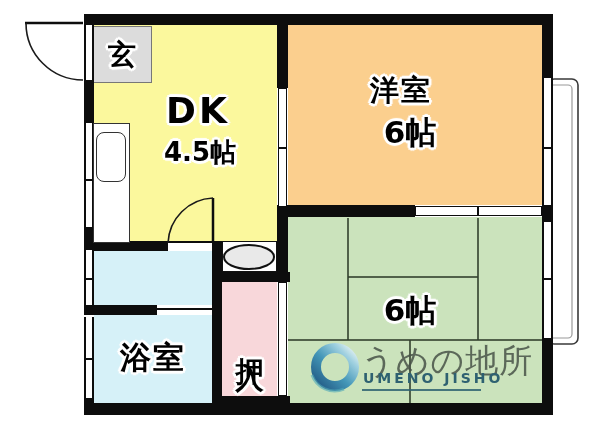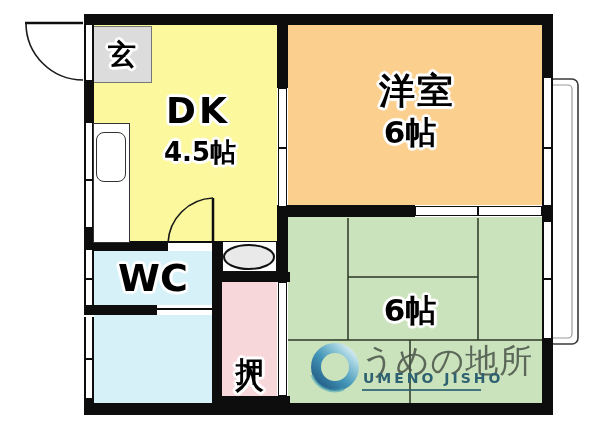--- a/index.html
+++ b/index.html
@@ -110,24 +110,24 @@
     <path d="M 25 23 L 83 23" stroke="#0d0d0d" stroke-width="2.5" fill="none"></path>
     <path d="M 26 23 A 57 57 0 0 0 83 80" stroke="#1a1a1a" stroke-width="1.6" fill="none"></path>
     <path d="M 213 198 L 213 243" stroke="#0d0d0d" stroke-width="2.5" fill="none"></path>
     <path d="M 213 198 A 47 47 0 0 0 168 243" stroke="#1a1a1a" stroke-width="1.6" fill="none"></path>
     <ellipse cx="249" cy="257" rx="25" ry="12" fill="#e9e9e9" stroke="#111" stroke-width="2"></ellipse>
   </svg>
 
   <div class="lbl" style="left:122px;top:55px;font-size:28px;">玄</div>
   <div class="lbl" style="left:198px;top:110px;font-size:36px;letter-spacing:3px;">DK</div>
   <div class="lbl" style="left:200px;top:152px;font-size:26px;">4.5帖</div>
-  <div class="lbl" style="left:417px;top:91px;font-size:36px;letter-spacing:2px;">洋室</div>
+  <div class="lbl" style="left:401px;top:91px;font-size:29px;letter-spacing:2px;">洋室</div>
   <div class="lbl" style="left:410px;top:133px;font-size:31px;">6帖</div>
   <div class="lbl" style="left:410px;top:311px;font-size:31px;">6帖</div>
-  <div class="lbl" style="left:153px;top:278px;font-size:38px;">WC</div>
+  <div class="lbl" style="left:153px;top:358px;font-size:31px;letter-spacing:2px;">浴室</div>
   <div class="lbl lbl-vert" style="left:249px;top:341px;font-size:28px;">押入</div>
 
   <svg width="600" height="427" style="opacity:.95;">
     <defs>
       <linearGradient id="lgrad" x1="0%" y1="100%" x2="100%" y2="0%">
         <stop offset="0%" stop-color="#17507f"></stop>
         <stop offset="45%" stop-color="#3d93b8"></stop>
         <stop offset="80%" stop-color="#9ed0e2"></stop>
         <stop offset="100%" stop-color="#e9f4f7"></stop>
       </linearGradient>

